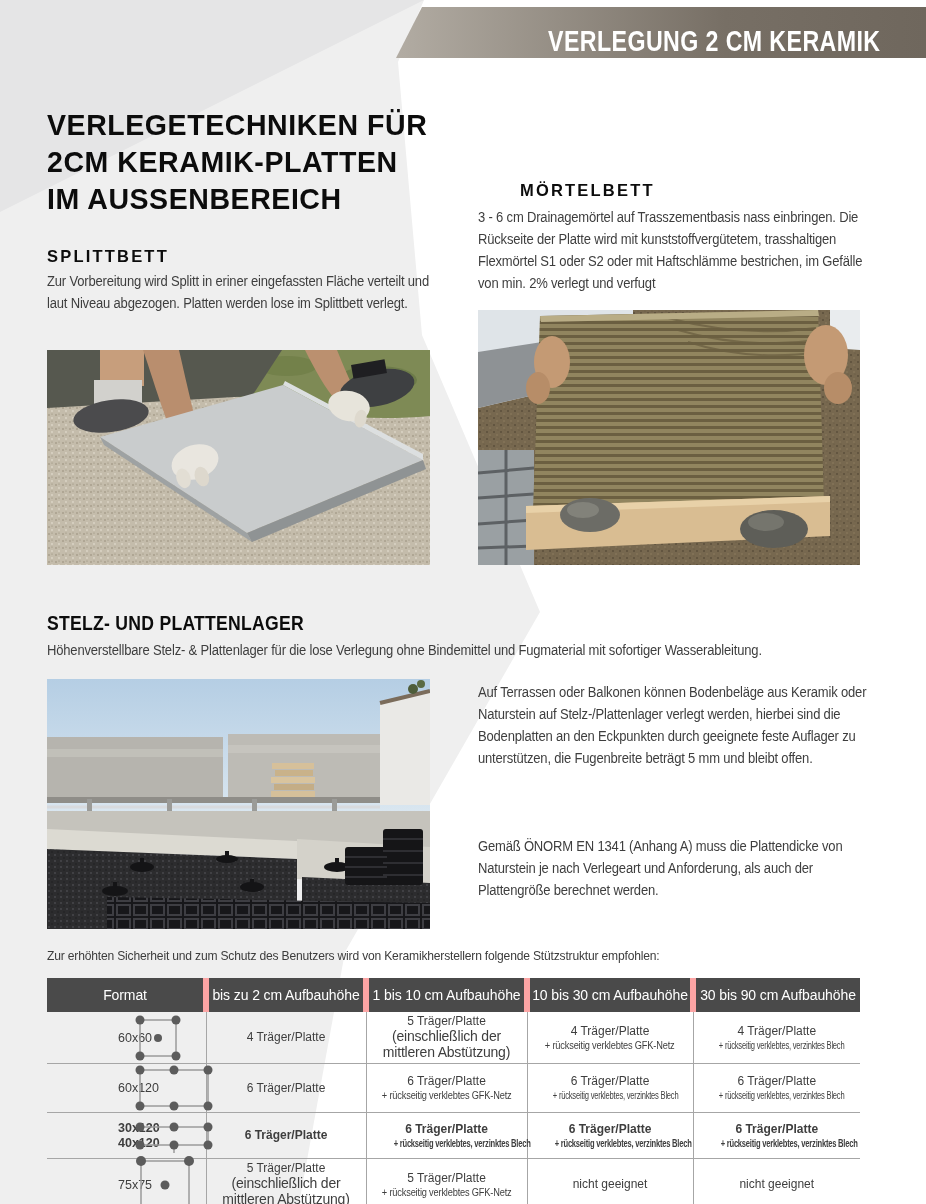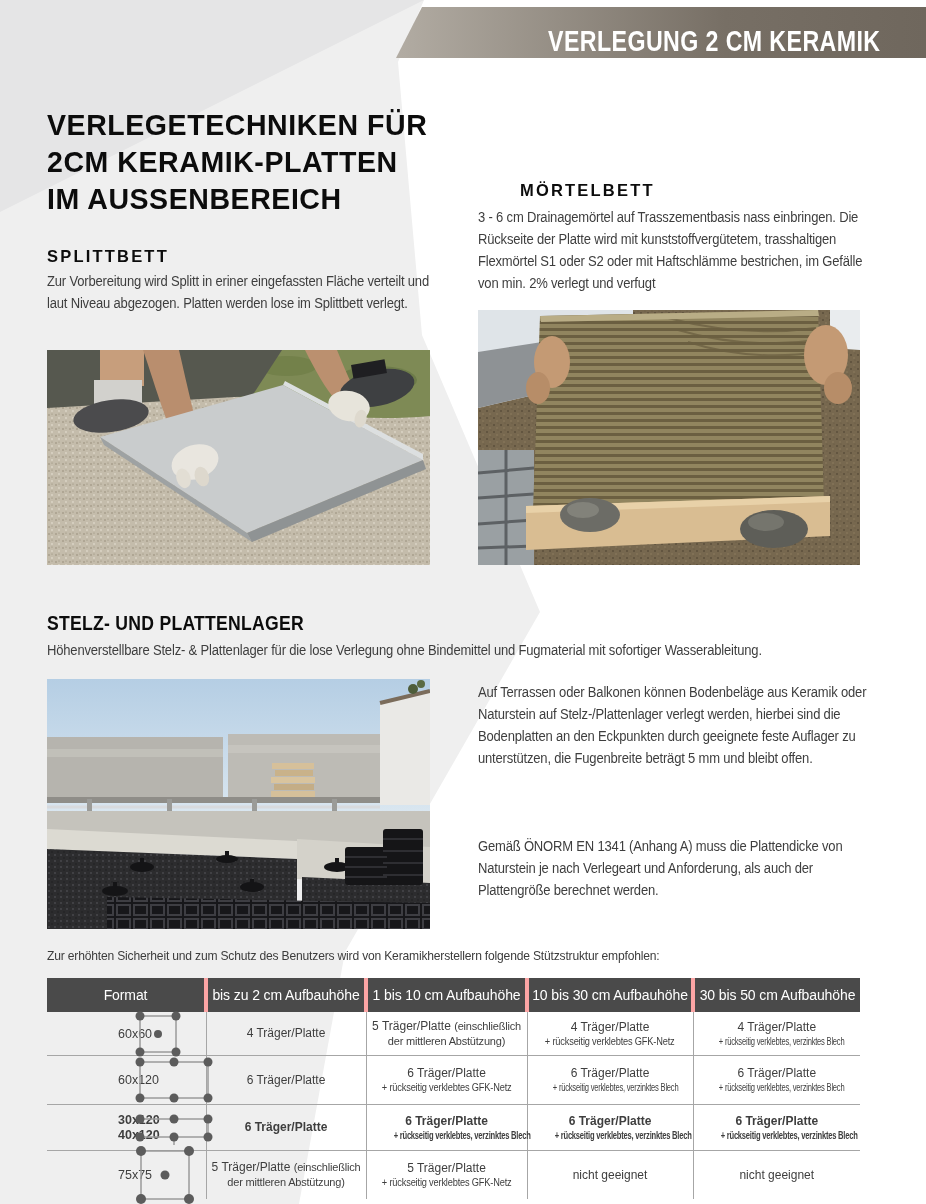--- a/index.html
+++ b/index.html
@@ -38,39 +38,39 @@
   .photo{position:absolute;display:block;}
 
   .caption{left:47px;top:948px;width:700px;font-size:13px;letter-spacing:-.2px;color:#3c3c3c;
     transform:scaleX(.93);transform-origin:left top;}
 
   
   .tbl-wrap{left:47px;top:978px;width:813px;}
   table.spec{border-collapse:collapse;table-layout:fixed;width:813px;}
   table.spec th{background:#4a4a4a;color:#fff;font-weight:normal;font-size:14px;
     height:32px;letter-spacing:-.1px;}
-  table.spec th+th{border-left:4px solid #fca5a5;}
+  table.spec th+th{border-left:6px solid #fca5a5;}
   table.spec td{text-align:center;vertical-align:middle;font-size:12px;color:#3e3e3e;
     padding:2px 5px;line-height:15px;}
   table.spec td+td{border-left:1px solid #a6a6a6;}
   table.spec tbody tr+tr td{border-top:1px solid #a6a6a6;}
   tr.r1{height:39px;} tr.r2{height:44px;} tr.r3{height:41px;font-weight:bold;} tr.r4{height:44px;}
 
   td.fmt{padding:0;}
   .fmt-inner{position:relative;width:100%;}
   .r1 .fmt-inner{height:39px;} .r2 .fmt-inner{height:44px;}
   .r3 .fmt-inner{height:41px;} .r4 .fmt-inner{height:44px;}
   .fmt-label{position:absolute;left:26px;top:50%;transform:translateY(-50%);
     font-size:12.5px;text-align:left;line-height:15px;margin-left:40px;}
   .fmt-diagram{position:absolute;left:80px;top:50%;transform:translateY(-50%);overflow:visible;}
 
   .l2{display:inline-block;font-size:10.5px;letter-spacing:-.2px;white-space:nowrap;
     transform:scaleX(.88);transform-origin:center;}
   td.tight .l2{font-size:10px;letter-spacing:-.3px;transform:scaleX(.76);}
-  .small{font-size:11px;letter-spacing:-.2px;}
+  .small{font-size:14px;letter-spacing:-.2px;}
   .l2:empty,.small:empty{display:none;}
   .l2line{line-height:13px;}
 </style>
 </head>
 <body>
 
 <div class="page">
 
   <div class="wedge wedge-main"></div>
   <div class="wedge wedge-dark"></div>
@@ -262,21 +262,21 @@
           <col style="width:161px">
         <col style="width:166px">
           <col style="width:167px">
       </colgroup>
       <thead>
         <tr>
           <th>Format</th>
           <th>bis zu 2 cm Aufbauhöhe</th>
           <th>1 bis 10 cm Aufbauhöhe</th>
           <th>10 bis 30 cm Aufbauhöhe</th>
-          <th>30 bis 50 cm Aufbauhöhe</th>
+          <th>30 bis 90 cm Aufbauhöhe</th>
         </tr>
       </thead>
       <tbody>
         <tr class="r1">
           <td class="fmt">
             <div class="fmt-inner">
               <span class="fmt-label">60x60</span>
               <svg class="fmt-diagram" width="52" height="52" viewBox="0 0 52 52">
                 <rect x="8" y="8" width="36" height="36" fill="none" stroke="#9b9b9b" stroke-width="1.5"></rect>
                 <g fill="#5c5c5c">

